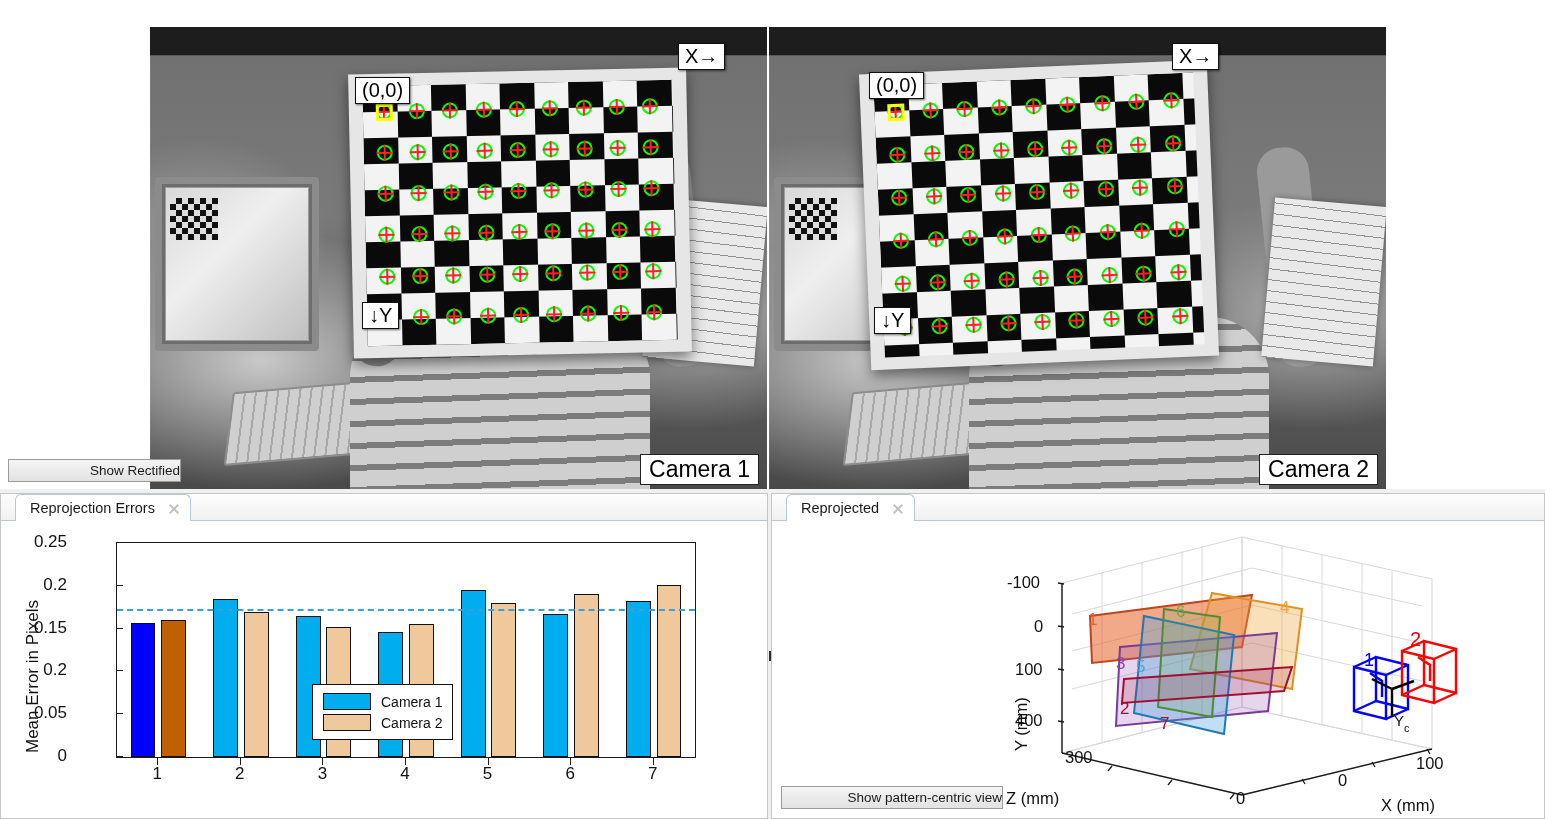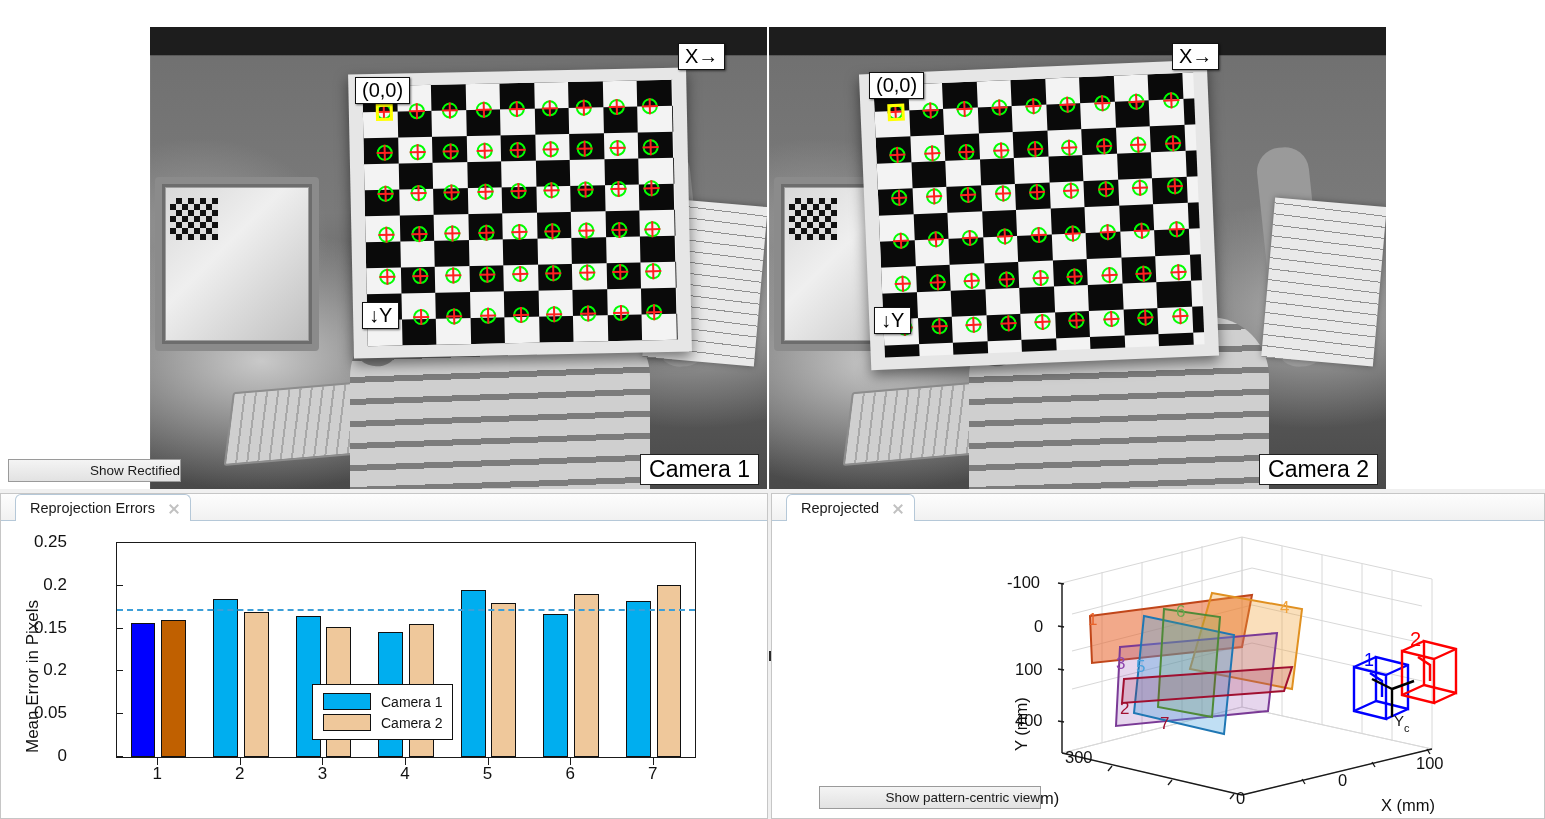--- a/index.html
+++ b/index.html
@@ -466,16 +466,16 @@
         <div class="ext-txt" style="left:243px;top:139px;">100</div>
         <div class="ext-txt" style="left:243px;top:190px;">400</div>
         <div class="ext-txt" style="left:293px;top:227px;">300</div>
         <div class="ext-txt" style="left:464px;top:268px;">0</div>
         <div class="ext-txt" style="left:234px;top:268px;">Z (mm)</div>
         <div class="ext-txt" style="left:566px;top:250px;">0</div>
         <div class="ext-txt" style="left:644px;top:233px;">100</div>
         <div class="ext-txt" style="left:609px;top:275px;">X (mm)</div>
       </div>
 
-      <div class="flatbtn" style="left:9px;top:265px;width:222px;height:23px;margin-left:38px;">Show pattern-centric view</div>
+      <div class="flatbtn" style="left:9px;top:265px;width:222px;height:23px;">Show pattern-centric view</div>
     </div>
   </div>
 </div>
 
 </body></html>

